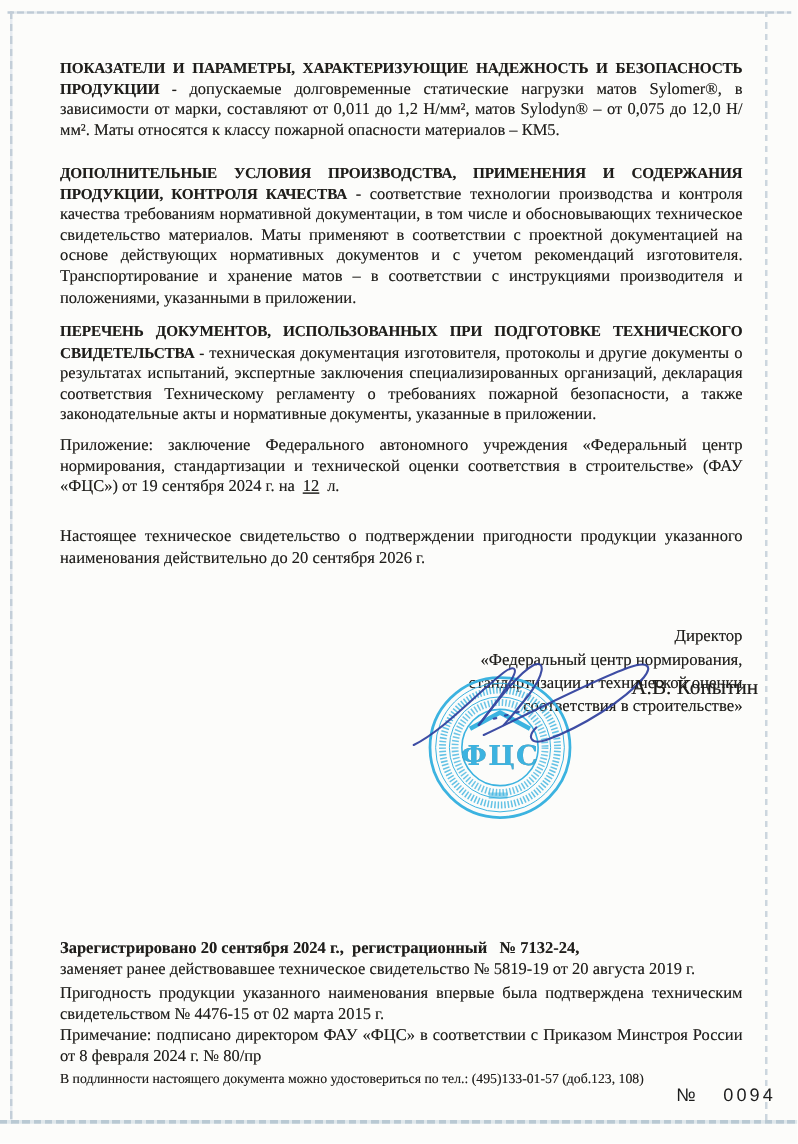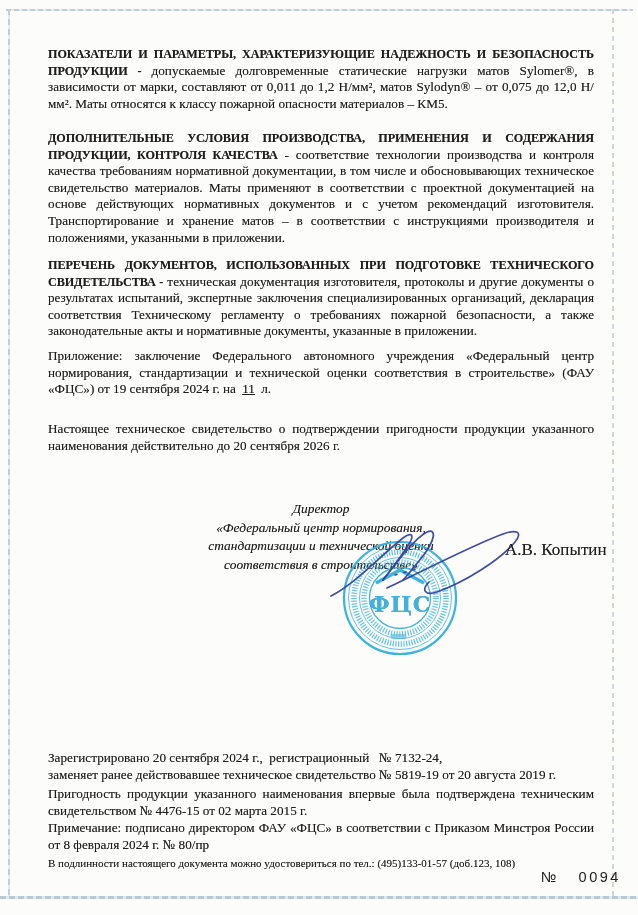--- a/index.html
+++ b/index.html
@@ -10,24 +10,24 @@
     color:#1f1e1b;
     overflow:hidden;
     text-shadow:0 0 0.4px rgba(32,30,27,0.5);
   }
   .blk {
     position:absolute; left:48px; width:546px; margin:0;
     font-size:13.2px; line-height:16.6px; text-align:justify;
   }
   .h { font-weight:700; font-size:12.2px; letter-spacing:-0.1px; }
   .u { text-decoration:underline; padding:0 3px; }
-  .pre { white-space:pre-wrap; }
+  .pre { white-space:pre-wrap;font-weight:bold; }
   .reg { line-height:17px; }
   .small { font-size:11px; line-height:14px; width:522px; }
-  .director { text-align:center;font-style:italic; }
+  .director { text-align:right; }
   .director div { line-height:18.6px; font-size:13.4px; }
   .signer { position:absolute; left:505px; top:540px; font-size:17px; }
   .serial {
     position:absolute; left:541px; top:869px;
     font-family:Liberation Sans, sans-serif; font-size:14.5px; color:#1c1c1c;
     text-shadow:none;
   }
   .serial .num { margin-left:22px; letter-spacing:2.5px; }
   .frame { position:absolute; }
   .frame-top  { left:6px;  top:9px;   width:627px; height:2px;
@@ -50,21 +50,21 @@
   <div class="frame frame-left"></div>
   <div class="frame frame-right"></div>
   <div class="frame frame-bottom"></div>
 
   <p class="blk" style="top:46px"><span class="h">ПОКАЗАТЕЛИ И ПАРАМЕТРЫ, ХАРАКТЕРИЗУЮЩИЕ НАДЕЖНОСТЬ И БЕЗОПАСНОСТЬ ПРОДУКЦИИ -</span><span> допускаемые долговременные статические нагрузки матов Sylomer®, в зависимости от марки, составляют от 0,011 до 1,2 Н/мм², матов Sylodyn® – от 0,075 до 12,0 Н/мм². Маты относятся к классу пожарной опасности материалов – КМ5.</span></p>
 
   <p class="blk" style="top:130px"><span class="h">ДОПОЛНИТЕЛЬНЫЕ УСЛОВИЯ ПРОИЗВОДСТВА, ПРИМЕНЕНИЯ И СОДЕРЖАНИЯ ПРОДУКЦИИ, КОНТРОЛЯ КАЧЕСТВА</span><span> - соответствие технологии производства и контроля качества требованиям нормативной документации, в том числе и обосновывающих техническое свидетельство материалов. Маты применяют в соответствии с проектной документацией на основе действующих нормативных документов и с учетом рекомендаций изготовителя. Транспортирование и хранение матов – в соответствии с инструкциями производителя и положениями, указанными в приложении.</span></p>
 
   <p class="blk" style="top:257px"><span class="h">ПЕРЕЧЕНЬ ДОКУМЕНТОВ, ИСПОЛЬЗОВАННЫХ ПРИ ПОДГОТОВКЕ ТЕХНИЧЕСКОГО СВИДЕТЕЛЬСТВА -</span><span> техническая документация изготовителя, протоколы и другие документы о результатах испытаний, экспертные заключения специализированных организаций, декларация соответствия Техническому регламенту о требованиях пожарной безопасности, а также законодательные акты и нормативные документы, указанные в приложении.</span></p>
 
-  <p class="blk" style="top:348px"><span>Приложение: заключение Федерального автономного учреждения «Федеральный центр нормирования, стандартизации и технической оценки соответствия в строительстве» (ФАУ «ФЦС») от 19 сентября 2024 г. на </span><span class="u">11</span><span> л.</span></p>
+  <p class="blk" style="top:348px"><span>Приложение: заключение Федерального автономного учреждения «Федеральный центр нормирования, стандартизации и технической оценки соответствия в строительстве» (ФАУ «ФЦС») от 19 сентября 2024 г. на </span><span class="u">12</span><span> л.</span></p>
 
   <p class="blk" style="top:421px">Настоящее техническое свидетельство о подтверждении пригодности продукции указанного наименования действительно до 20 сентября 2026 г.</p>
 
   <div class="blk director" style="top:500px">
     <div>Директор</div>
     <div>«Федеральный центр нормирования,</div>
     <div>стандартизации и технической оценки</div>
     <div>соответствия в строительстве»</div>
   </div>
 

